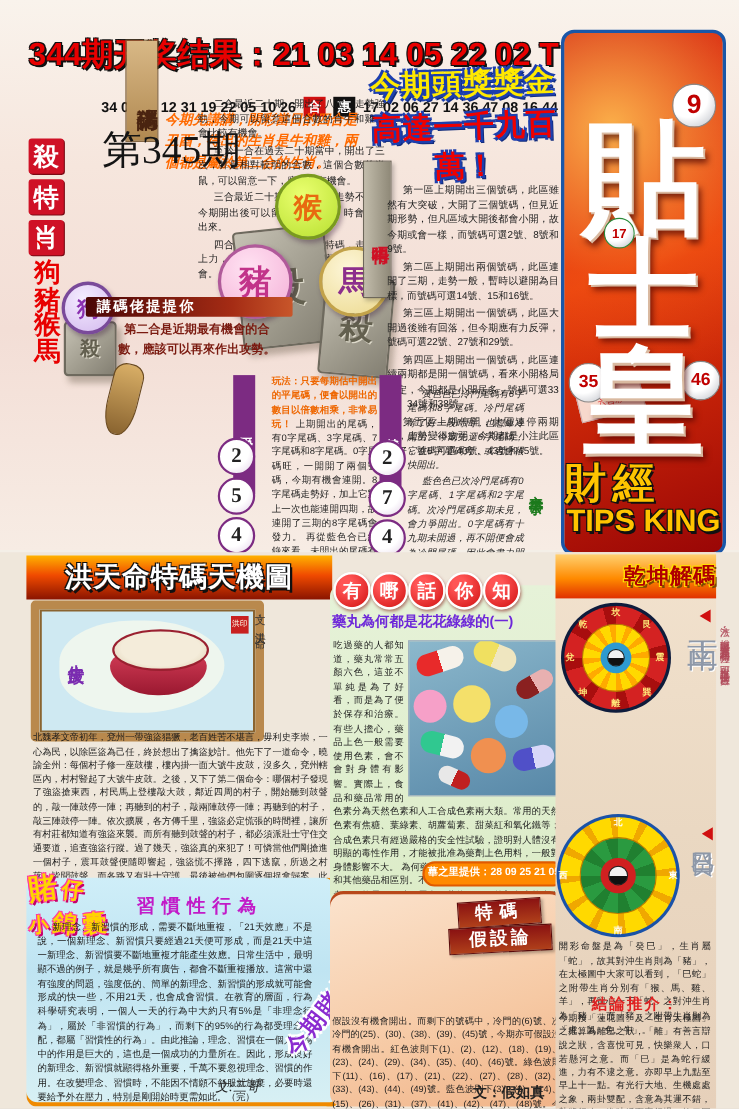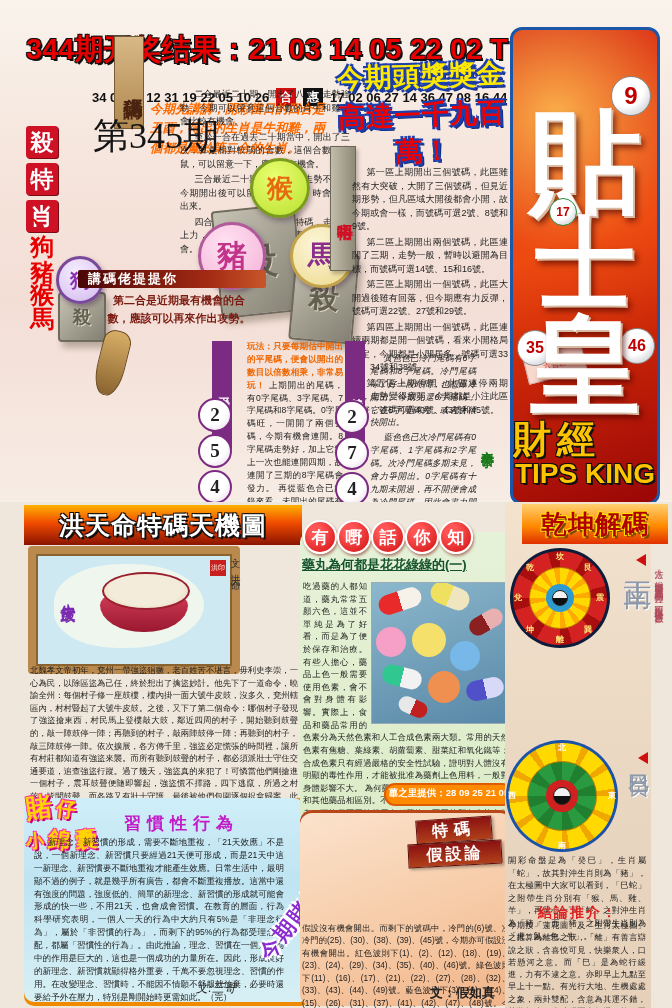--- a/index.html
+++ b/index.html
@@ -83,39 +83,39 @@
   .habittitle{left:124px;top:310px;font-size:17px;font-weight:900;color:#c21ac8;letter-spacing:6px;}
   .habitbody{left:34px;top:334px;width:250px;font-size:8.6px;}
   .habitsign{left:196px;top:478px;font-family:"Liberation Serif",serif;font-style:italic;font-size:12px;color:#222;}
   .sidetext{left:242px;top:396px;font-size:21px;font-weight:900;color:#8a2bd0;transform:rotate(-52deg);letter-spacing:2px;}
 
   
   .knowpanel{left:300px;top:30px;width:212px;height:290px;background:linear-gradient(180deg,#e6f2d8,#dcecc8);border-radius:10px;}
   .kcirc{position:absolute;width:30px;height:30px;border-radius:50%;background:radial-gradient(circle at 35% 30%,#f55 20%,#d01010);
     border:2px solid #fff;box-shadow:1px 2px 3px rgba(120,0,0,.5);color:#fff;font-size:17px;font-weight:900;
     display:flex;align-items:center;justify-content:center;}
-  .ksub{left:302px;top:54px;width:208px;font-size:13px;font-weight:900;color:#14532d;text-decoration:underline;}
+  .ksub{left:302px;top:54px;width:208px;font-size:13px;font-weight:900;color:#6d28d9;}
   .kbody{left:303px;top:78px;width:206px;font-size:8.4px;}
   .pills{float:right;width:136px;height:140px;margin:2px 0 3px 4px;background:linear-gradient(160deg,#8cb8cc,#5888a8);position:relative;overflow:hidden;border:1px solid #9ab;}
   .pill{position:absolute;border-radius:999px;}
   .provider{left:384px;top:281px;width:126px;height:19px;background:#ff8a00;border:2px solid #e05a00;border-radius:11px;
     color:#fff;font-size:9.5px;font-weight:900;text-align:center;line-height:16px;}
 
   
   .hypopanel{left:300px;top:308px;width:212px;height:196px;background:linear-gradient(160deg,#fbe3cd 0%,#f6c9a4 60%,#f0b388 100%);
     border-radius:12px;box-shadow:inset 0 3px 0 #b8481a;}
   .ribbon{position:absolute;background:linear-gradient(180deg,#8a1212,#b0401a);color:#fff;font-weight:900;text-align:center;
     border:1px solid #5a0a0a;box-shadow:2px 2px 3px rgba(0,0,0,.3);}
   .hypobig{left:332px;top:352px;font-size:60px;font-weight:900;color:#9b1bb8;letter-spacing:6px;}
   .hypobody{left:302px;top:420px;width:208px;font-size:8.3px;}
   .hyposign{left:430px;top:482px;font-family:"Liberation Serif",serif;font-weight:bold;font-size:13px;color:#222;}
 
   
   .qkpanel{left:505px;top:0px;width:146px;height:506px;background:linear-gradient(180deg,#f2e2ce 0%,#ead8c2 50%,#e6d0ba 100%);}
-  .qktitle{left:522px;top:2px;width:146px;height:40px;text-align:center;line-height:40px;font-size:26px;font-weight:900;color:#b00000;
+  .qktitle{left:505px;top:2px;width:146px;height:40px;text-align:right;line-height:40px;font-size:20px;font-weight:900;color:#b00000;
     background:linear-gradient(180deg,#ffd070,#ff8a00 55%,#e03000);letter-spacing:1px;}
   .wheel{position:absolute;border-radius:50%;background:#0e1c3c;}
   .petals{position:absolute;inset:3%;border-radius:50%;background:repeating-conic-gradient(#d42222 0 30deg,#a80e0e 30deg 45deg);}
   .ringy{position:absolute;inset:19%;border-radius:50%;background:repeating-conic-gradient(#ffd900 0 18deg,#ffaa00 18deg 30deg);border:1px solid #b87a00;}
   .ringm{position:absolute;inset:36%;border-radius:50%;}
   .yy{position:absolute;inset:42%;border-radius:50%;background:conic-gradient(from 90deg,#111 0 180deg,#f2f2f2 180deg 360deg);border:1px solid #222;}
   .plabel{position:absolute;color:#ffe97a;font-size:8px;font-weight:bold;}
   .dirbig{color:#8e98a8;font-family:"Liberation Serif",serif;text-shadow:1px 1px 0 #fff;}
   .qkp{left:508px;top:0;width:138px;font-size:8.4px;}
   .redarrow{position:absolute;width:0;height:0;border-top:6px solid transparent;border-bottom:6px solid transparent;border-right:10px solid #d01010;}

